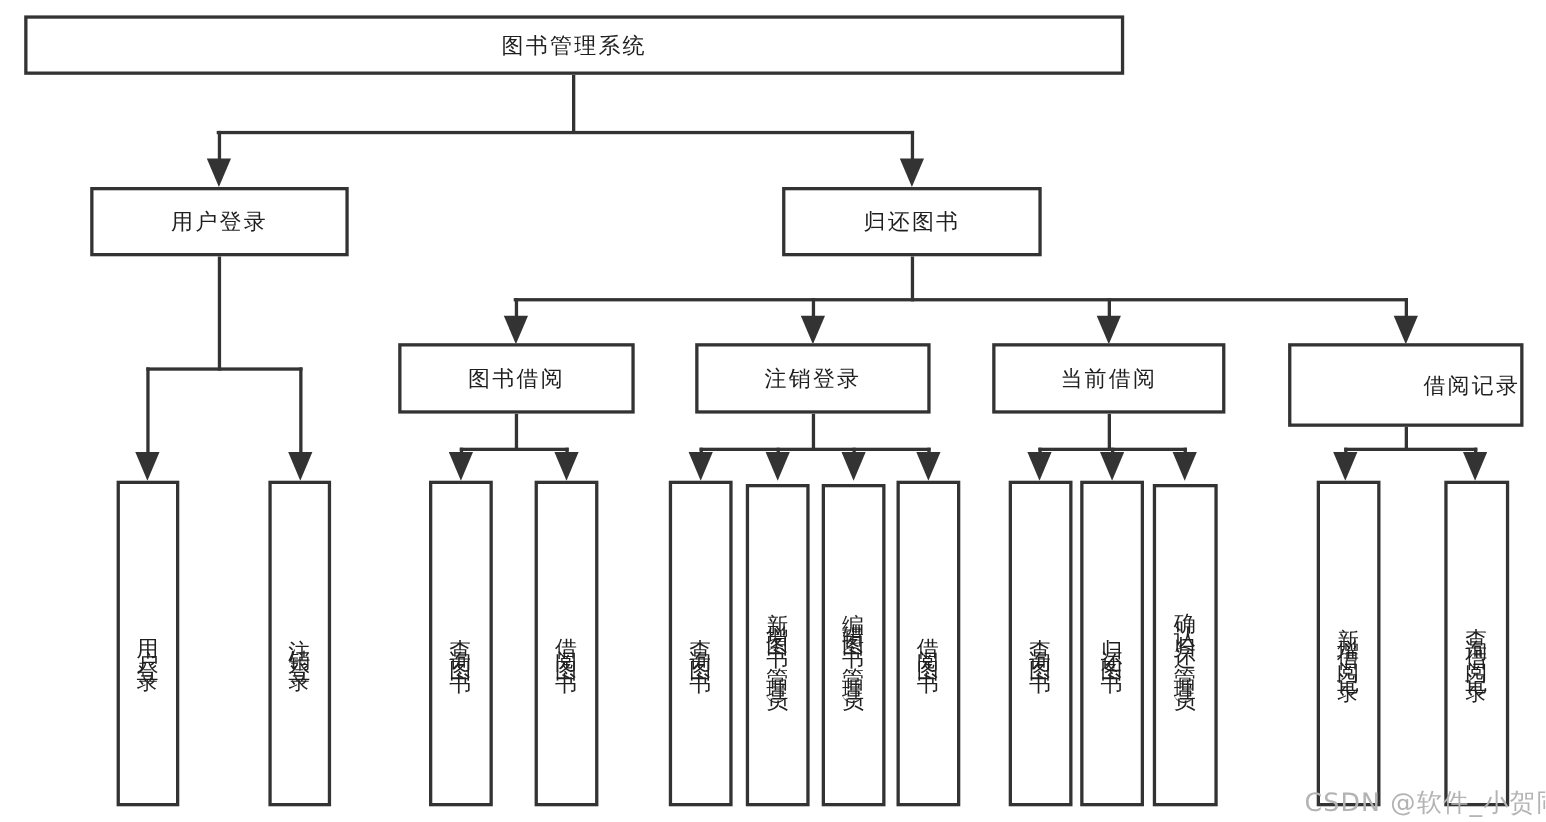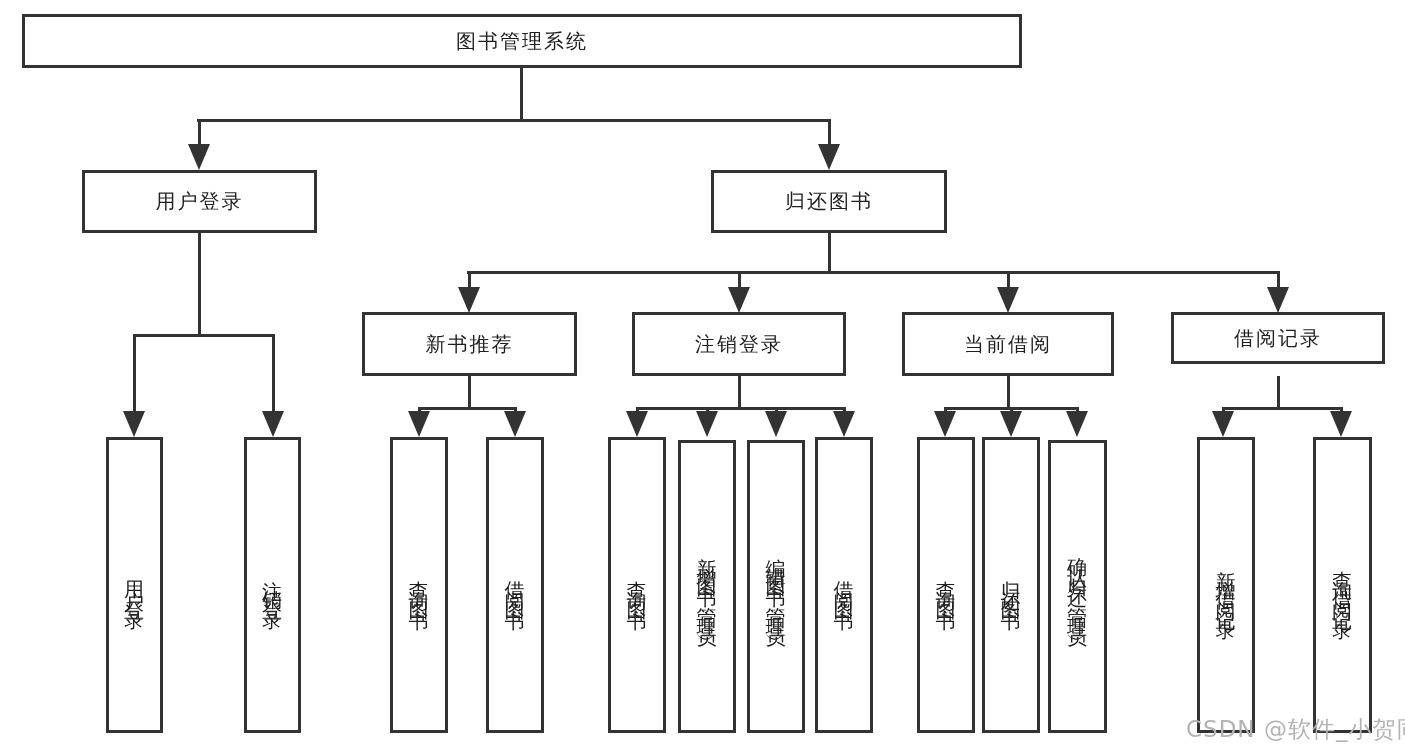--- a/index.html
+++ b/index.html
@@ -99,29 +99,29 @@
   </div>
 
   <div class="box" style="left:82px; top:170px; width:235px; height:63px;">
     <span>用户登录</span>
   </div>
   <div class="box" style="left:711px; top:170px; width:236px; height:63px;">
     <span>归还图书</span>
   </div>
 
   <div class="box" style="left:362px; top:312px; width:215px; height:64px;">
-    <span>新书推荐</span>
+    <span>图书借阅</span>
   </div>
   <div class="box" style="left:632px; top:312px; width:214px; height:64px;">
     <span>注销登录</span>
   </div>
   <div class="box" style="left:902px; top:312px; width:212px; height:64px;">
     <span>当前借阅</span>
   </div>
-  <div class="box" style="left:1171px; top:312px; width:214px; height:52px;">
+  <div class="box" style="left:1171px; top:312px; width:214px; height:76px;justify-content:flex-end;">
     <span>借阅记录</span>
   </div>
 
   <div class="box vbox" style="left:106px; top:437px; width:57px; height:296px;">
     <span class="vtext">用户登录</span>
   </div>
   <div class="box vbox" style="left:244px; top:437px; width:57px; height:296px;">
     <span class="vtext">注销登录</span>
   </div>
 

